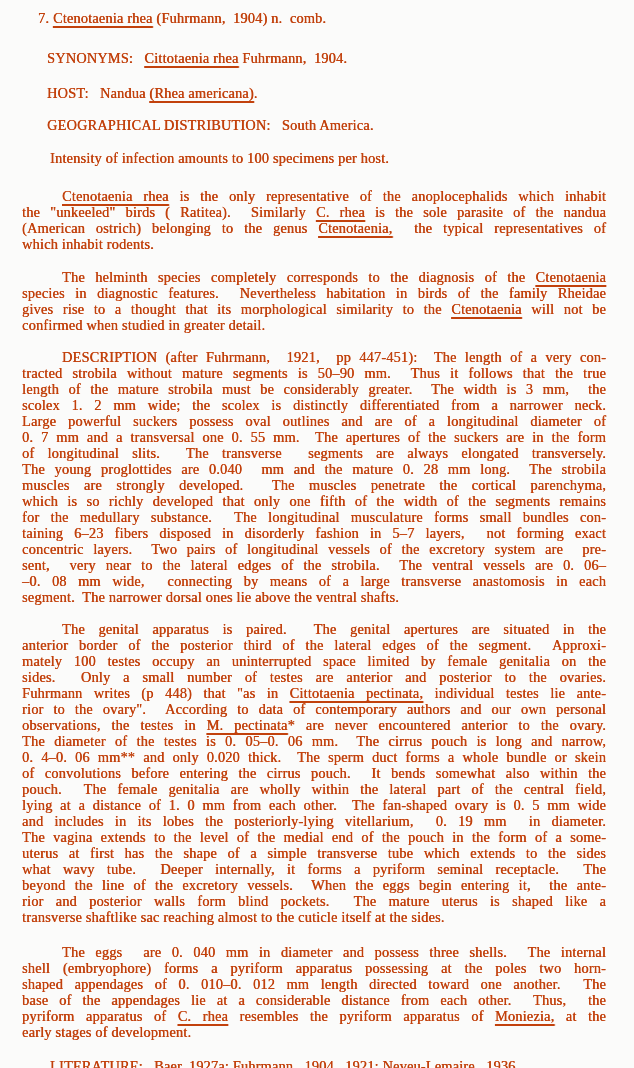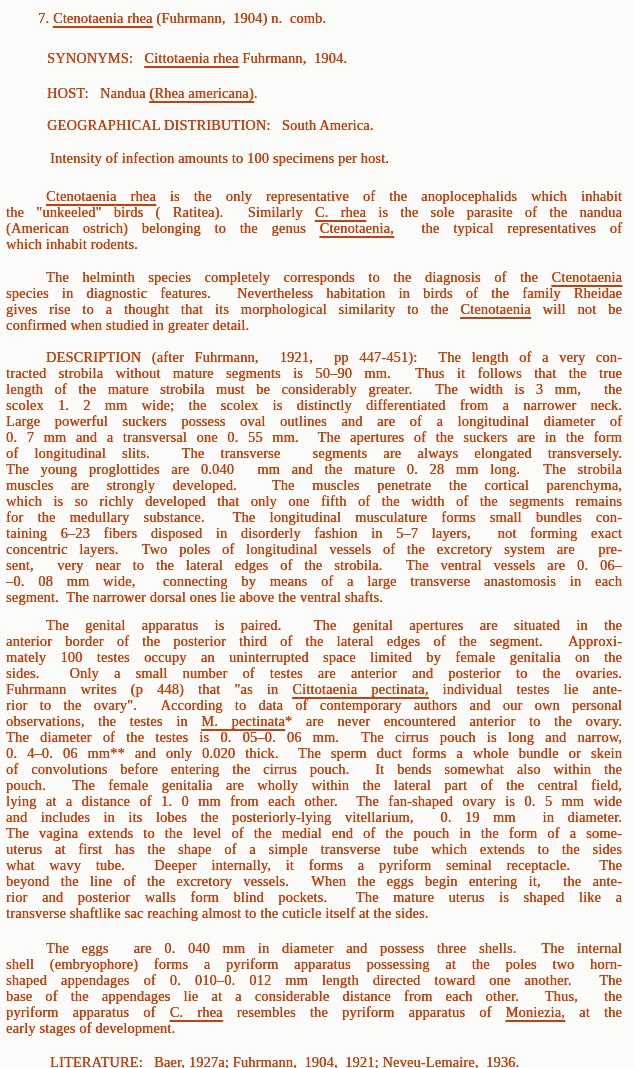--- a/index.html
+++ b/index.html
@@ -12,21 +12,21 @@
     font-family:"Liberation Serif","DejaVu Serif",serif;
     font-size:14.3px;
     line-height:16px;
     letter-spacing:0.2px;
     box-sizing:border-box;
     padding:10px 12px 0 6px;
     overflow:hidden;
     text-shadow:0.35px 0 0 currentColor;
   }
   .hline{white-space:pre;}
-  .para{margin:0;}
+  .para{margin:16px;}
   .tline{white-space:pre-wrap;}
   .tline.just{text-align:justify;text-align-last:justify;}
   .tline.ind{padding-left:40px;}
   .u{
     text-decoration:underline;
     text-decoration-thickness:1.5px;
     text-underline-offset:3px;
   }
 </style>
 </head>
@@ -57,21 +57,21 @@
         <div class="tline just"><span>length of the mature strobila must be considerably greater.  The width is 3 mm,  the</span></div>
         <div class="tline just"><span>scolex 1. 2 mm wide; the scolex is distinctly differentiated from a narrower neck.</span></div>
         <div class="tline just"><span>Large powerful suckers possess oval outlines and are of a longitudinal diameter of</span></div>
         <div class="tline just"><span>0. 7 mm and a transversal one 0. 55 mm.  The apertures of the suckers are in the form</span></div>
         <div class="tline just"><span>of longitudinal slits.  The transverse  segments are always elongated transversely.</span></div>
         <div class="tline just"><span>The young proglottides are 0.040  mm and the mature 0. 28 mm long.  The strobila</span></div>
         <div class="tline just"><span>muscles are strongly developed.  The muscles penetrate the cortical parenchyma,</span></div>
         <div class="tline just"><span>which is so richly developed that only one fifth of the width of the segments remains</span></div>
         <div class="tline just"><span>for the medullary substance.  The longitudinal musculature forms small bundles con-</span></div>
         <div class="tline just"><span>taining 6–23 fibers disposed in disorderly fashion in 5–7 layers,  not forming exact</span></div>
-        <div class="tline just"><span>concentric layers.  Two poles of longitudinal vessels of the excretory system are  pre-</span></div>
+        <div class="tline just"><span>concentric layers.  Two pairs of longitudinal vessels of the excretory system are  pre-</span></div>
         <div class="tline just"><span>sent,  very near to the lateral edges of the strobila.  The ventral vessels are 0. 06–</span></div>
         <div class="tline just"><span>–0. 08 mm wide,  connecting by means of a large transverse anastomosis in each</span></div>
         <div class="tline"><span>segment.  The narrower dorsal ones lie above the ventral shafts.</span></div>
       </div>
       <div class="para" style="margin-bottom: 19px;">
         <div class="tline just ind"><span>The genital apparatus is paired.  The genital apertures are situated in the</span></div>
         <div class="tline just"><span>anterior border of the posterior third of the lateral edges of the segment.  Approxi-</span></div>
         <div class="tline just"><span>mately 100 testes occupy an uninterrupted space limited by female genitalia on the</span></div>
         <div class="tline just"><span>sides.  Only a small number of testes are anterior and posterior to the ovaries.</span></div>
         <div class="tline just"><span>Fuhrmann writes (p 448) that "as in </span><span class="u">Cittotaenia pectinata,</span><span> individual testes lie ante-</span></div>

